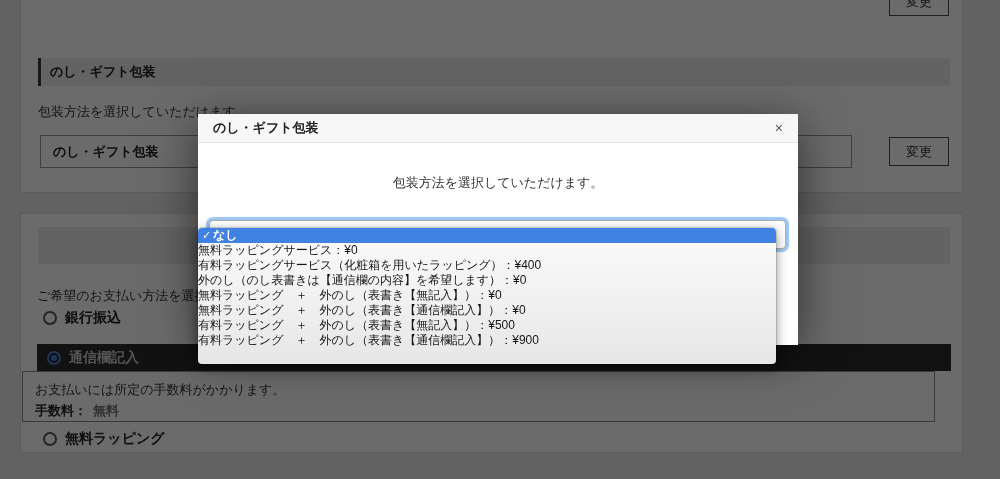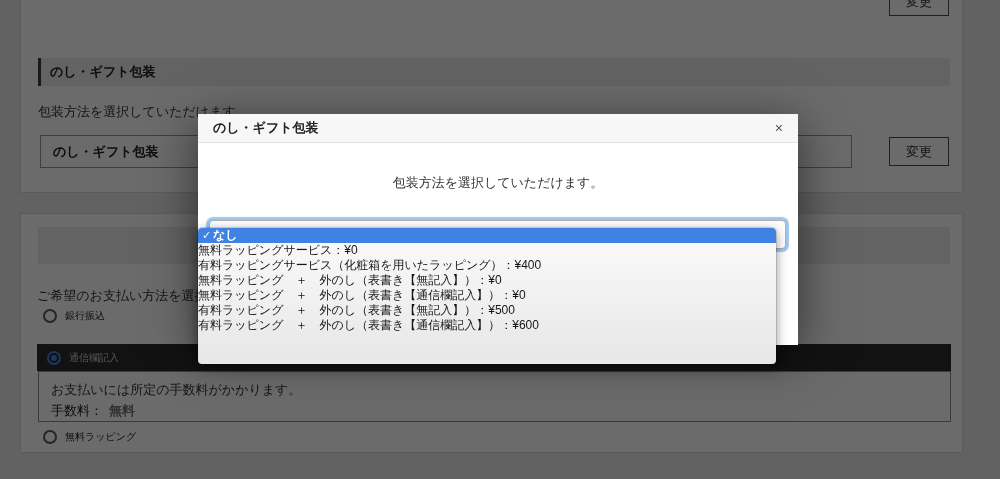--- a/index.html
+++ b/index.html
@@ -25,35 +25,35 @@
     border:1px solid #979797; display:flex; align-items:center; padding-left:12px; }
   #gift-value-box .val { font-size:13px; font-weight:bold; color:#222; }
 
   .btn-change { position:absolute; width:60px; height:29px; background:#fff; border:1px solid #4a4a4a;
     font-size:13px; color:#333; display:flex; align-items:center; justify-content:center; cursor:pointer; }
   #btn-change-top { left:868px; top:36px; }   
   #btn-change-gift { left:868px; top:186px; }
 
   .radio-row { position:absolute; display:flex; align-items:center; cursor:pointer; }
   .radio { width:14px; height:14px; border-radius:50%; border:2px solid #5a5a5a; background:transparent; flex:0 0 auto; }
-  .radio-label { font-size:10px; font-weight:normal; color:#222; margin-left:8px; white-space:nowrap; }
+  .radio-label { font-size:14px; font-weight:bold; color:#222; margin-left:8px; white-space:nowrap; }
   #row-bank { left:22px; top:95px; }
   #row-credit { left:22px; top:216px; }
 
   #row-cod { position:absolute; left:16px; top:130px; width:914px; height:27px; background:#2d2d2d;
     display:flex; align-items:center; padding-left:10px; cursor:pointer; }
   .radio-checked { width:14px; height:14px; border-radius:50%; border:2px solid #4c7fd2;
     display:flex; align-items:center; justify-content:center; flex:0 0 auto; background:#20262e; }
   .radio-dot { width:6px; height:6px; border-radius:50%; background:#4c7fd2; }
   #row-cod .radio-label { color:#c9c9c9; }
 
-  #fee-box { position:absolute; left:17px; top:157px; width:913px; height:51px; background:#fff; border:1px solid #8a8a8a; }
+  #fee-box { position:absolute; left:1px; top:157px; width:913px; height:51px; background:#fff; border:1px solid #8a8a8a; }
   #fee-note { position:absolute; left:12px; top:9px; font-size:13px; color:#333; white-space:nowrap; }
   #fee-line { position:absolute; left:12px; top:30px; font-size:13px; white-space:nowrap; }
-  #fee-line .fee-label { font-weight:normal; color:#222; }
+  #fee-line .fee-label { font-weight:bold; color:#222; }
   #fee-line .fee-value { color:#737373; margin-left:6px;font-weight:bold; }
 
   
   #overlay { position:absolute; left:0; top:0; width:1000px; height:479px; background:rgba(0,0,0,0.58); z-index:10; }
 
   
   #modal { position:absolute; left:198px; top:114px; width:600px; height:231px; background:#fff; z-index:20;
     box-shadow:0 10px 45px rgba(0,0,0,0.55); }
   #modal-header { height:29px; background:#f7f7f7; border-bottom:1px solid #e2e2e2;
     display:flex; align-items:center; justify-content:space-between; padding:0 15px; }
@@ -128,19 +128,20 @@
     </div>
     <div id="modal-message">包装方法を選択していただけます。</div>
   </div>
 
   <div id="wrap-select"></div>
 
   <div id="dropdown">
       <div class="dd-option selected"><span class="check">✓</span>なし</div>
       <div class="dd-option">無料ラッピングサービス：¥0</div>
       <div class="dd-option">有料ラッピングサービス（化粧箱を用いたラッピング）：¥400</div>
+      <div class="dd-option">外のし（のし表書きは【通信欄の内容】を希望します）：¥0</div>
       <div class="dd-option">無料ラッピング　＋　外のし（表書き【無記入】）：¥0</div>
       <div class="dd-option">無料ラッピング　＋　外のし（表書き【通信欄記入】）：¥0</div>
       <div class="dd-option">有料ラッピング　＋　外のし（表書き【無記入】）：¥500</div>
-      <div class="dd-option">有料ラッピング　＋　外のし（表書き【通信欄記入】）：¥600</div>
+      <div class="dd-option">有料ラッピング　＋　外のし（表書き【通信欄記入】）：¥900</div>
     </div>
 
 </div>
 
 </body></html>

